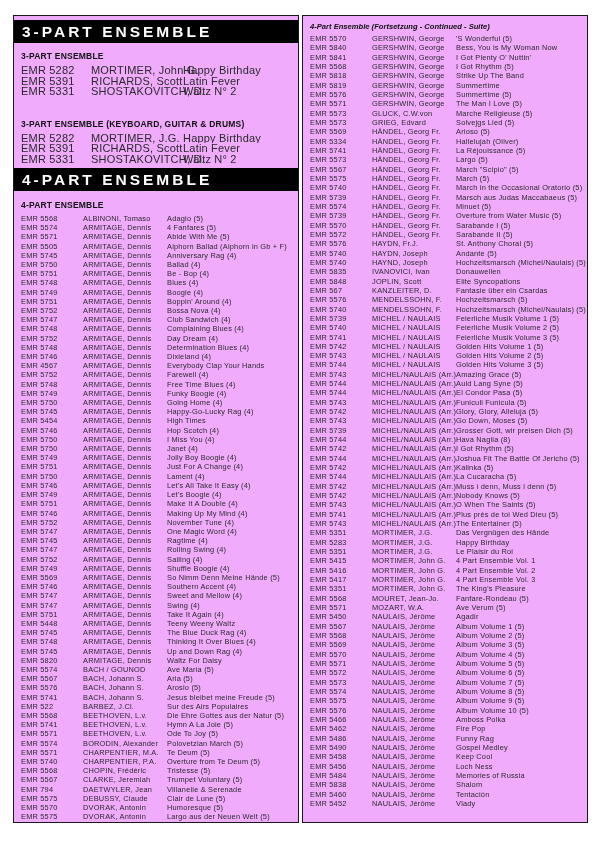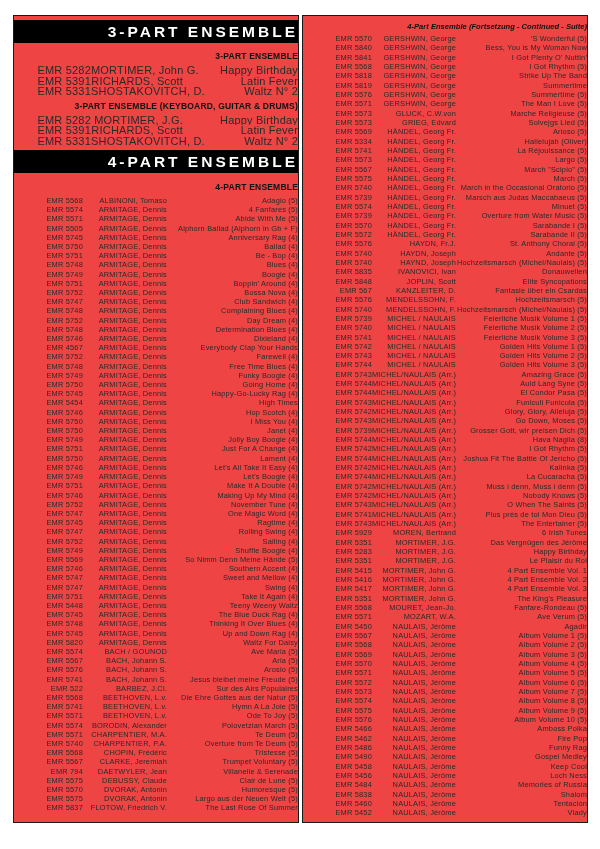--- a/index.html
+++ b/index.html
@@ -7,44 +7,43 @@
     width:600px; height:849px;
     background:#ffffff;
     font-family:"Liberation Sans", sans-serif;
     color:#2a2a2a;
     position:relative;
     overflow:hidden;
   }
   .box {
     position:absolute; top:15px;
     border:1px solid #1a1a1a;
-    background:#ef4444;
+    background:#f0abfc;
     box-sizing:border-box;
     overflow:hidden;
-    text-align:right;
   }
   #left-box  { left:13px;  width:286px; height:808px; }
   #right-box { left:302px; width:286px; height:808px; }
 
   .banner {
     background:#000; color:#fff;
     font-weight:bold; font-size:15.5px;
     letter-spacing:3px;
     height:23px; line-height:23px;
     padding-left:8px;
     margin-top:4px;
     white-space:nowrap; overflow:hidden;
   }
   .subhead {
     font-weight:bold; font-size:8.5px; color:#111;
     margin:8px 0 4px 7px;
     letter-spacing:0.2px;
     white-space:nowrap;
   }
-  .subhead.second { margin-top:4px; }
+  .subhead.second { margin-top:22px; }
   .subhead.fourpart { margin-top:9px; }
 
   .colhead {
     font-weight:bold; font-style:italic;
     font-size:7.6px; color:#111;
     margin:6px 0 3px 7px;
     white-space:nowrap;
   }
 
   .rows { display:block; }
@@ -705,36 +704,31 @@
         <span class="c c2">Nobody Knows (5)</span>
       </div>
       <div class="row">
         <span class="c c0">EMR 5743</span>
         <span class="c c1">MICHEL/NAULAIS (Arr.)</span>
         <span class="c c2">O When The Saints (5)</span>
       </div>
       <div class="row">
         <span class="c c0">EMR 5741</span>
         <span class="c c1">MICHEL/NAULAIS (Arr.)</span>
-        <span class="c c2">Plus près de toi Mon Dieu (5)</span>
+        <span class="c c2">Plus près de toi Wed Dieu (5)</span>
       </div>
       <div class="row">
         <span class="c c0">EMR 5743</span>
         <span class="c c1">MICHEL/NAULAIS (Arr.)</span>
         <span class="c c2">The Entertainer (5)</span>
-      </div>
-      <div class="row">
-        <span class="c c0">EMR 5929</span>
-        <span class="c c1">MOREN, Bertrand</span>
-        <span class="c c2">6 Irish Tunes</span>
       </div>
       <div class="row">
         <span class="c c0">EMR 5351</span>
         <span class="c c1">MORTIMER, J.G.</span>
-        <span class="c c2">Das Vergnügen des Jérôme</span>
+        <span class="c c2">Das Vergnügen des Hände</span>
       </div>
       <div class="row">
         <span class="c c0">EMR 5283</span>
         <span class="c c1">MORTIMER, J.G.</span>
         <span class="c c2">Happy Birthday</span>
       </div>
       <div class="row">
         <span class="c c0">EMR 5351</span>
         <span class="c c1">MORTIMER, J.G.</span>
         <span class="c c2">Le Plaisir du Roi</span>

